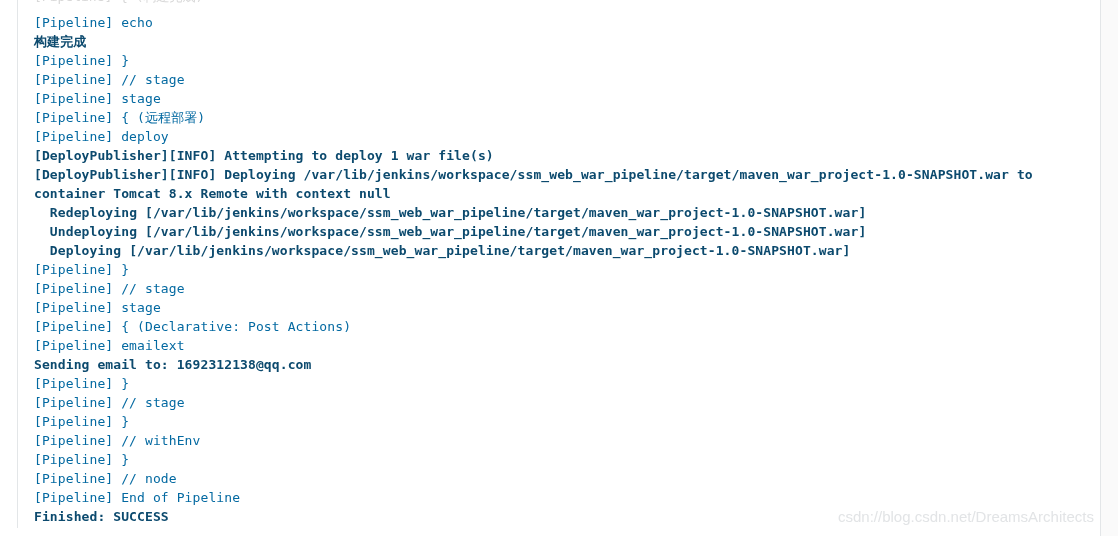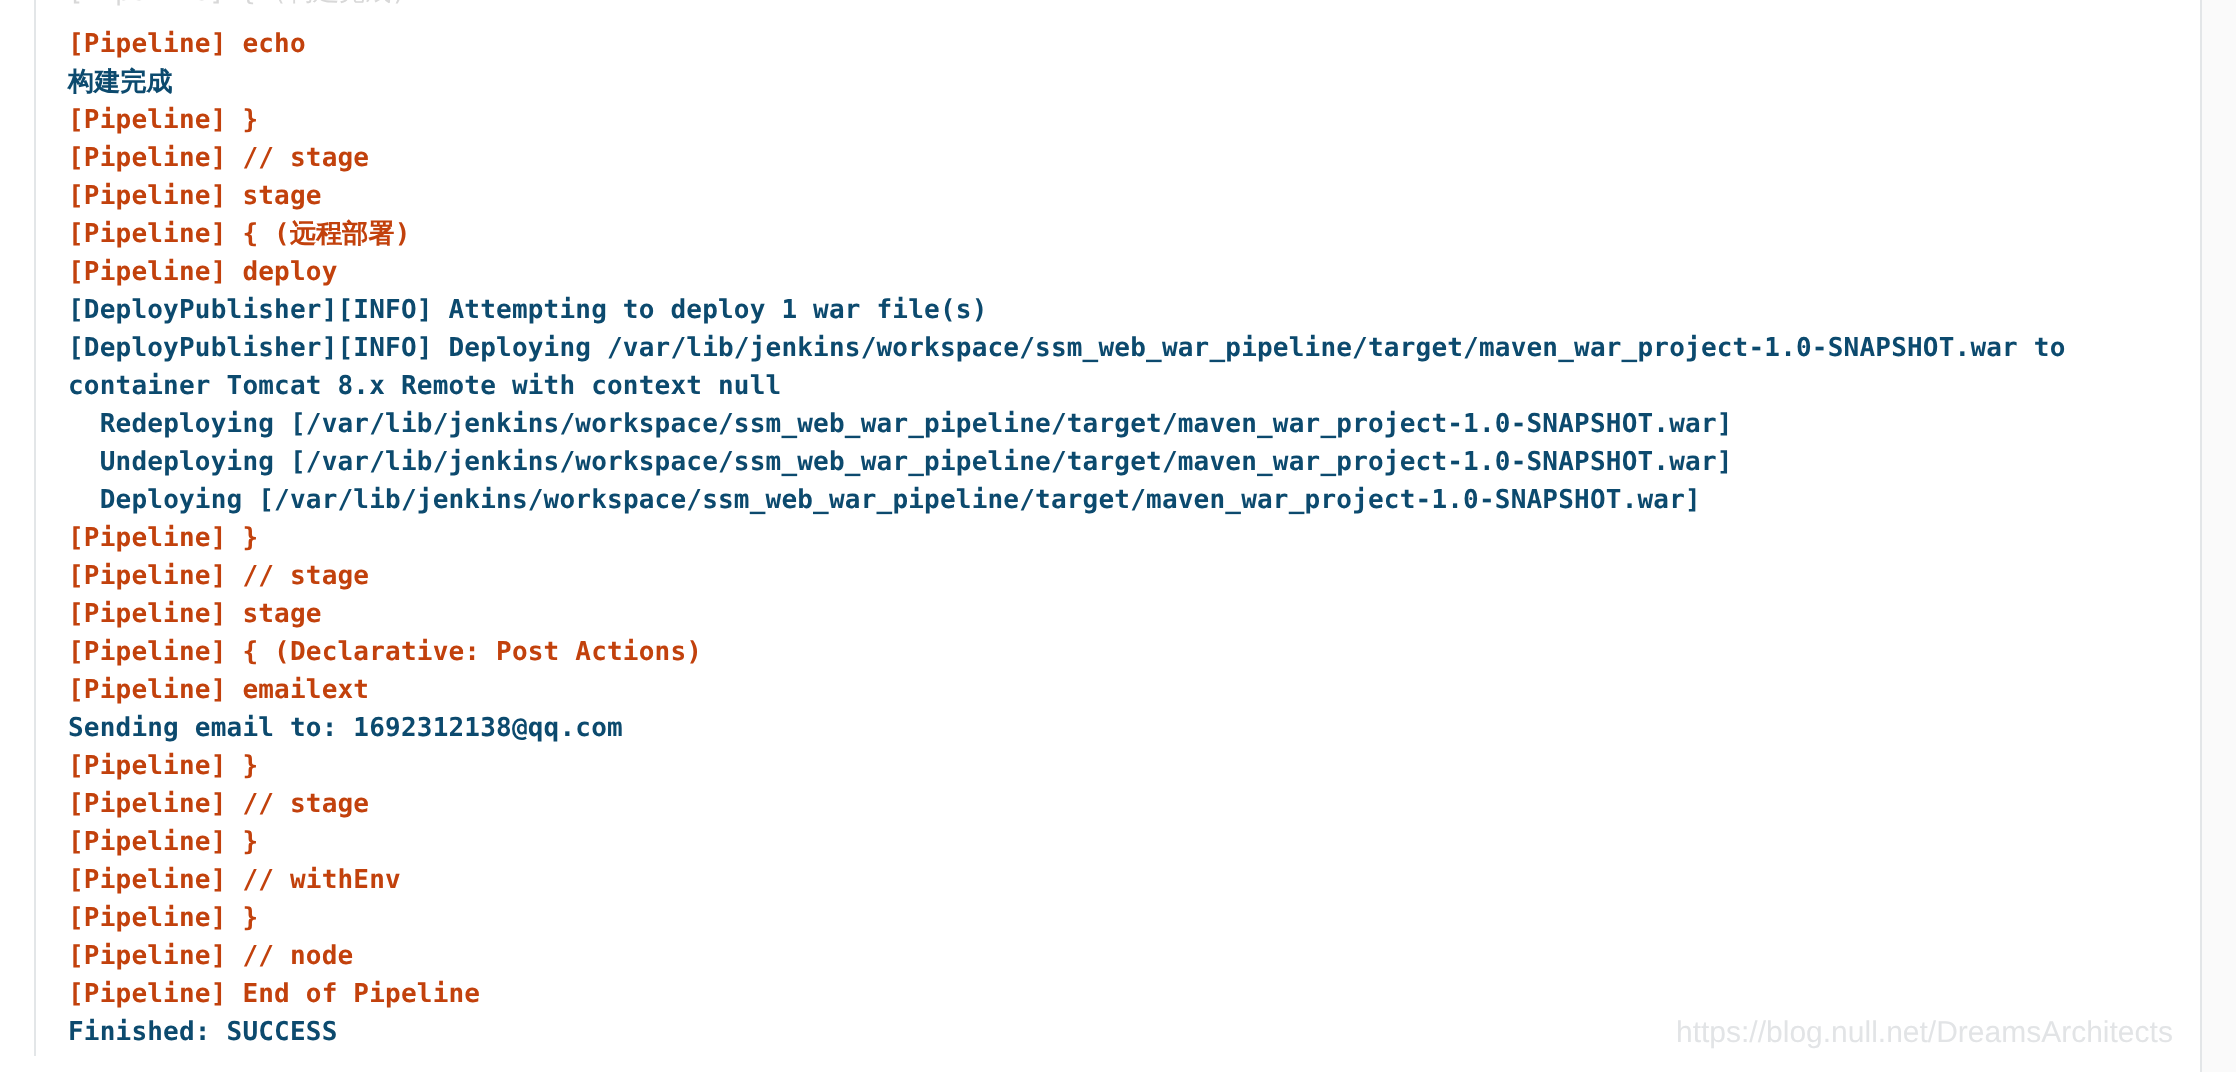--- a/index.html
+++ b/index.html
@@ -63,22 +63,22 @@
     line-height: 19px;
     letter-spacing: 0.1px;
     white-space: pre-wrap;
     word-break: break-word;
   }
   .line {
     min-height: 19px;
   }
   
   .dim {
-    color: #c2410c;
-    font-weight: 700;
+    color: #0369a1;
+    font-weight: 400;
   }
   
   .out {
     color: #0c4a6e;
     font-weight: 700;
   }
   
   #clipped-line {
     position: absolute;
     left: 34px;
@@ -106,20 +106,20 @@
 <body>
 
 <div id="console-frame">
 
   <div id="console-left-rule"></div>
 
   <div id="clipped-line">[Pipeline] { (构建完成)</div>
 
   <pre id="log"><div class="line dim">[Pipeline] echo</div><div class="line out">构建完成</div><div class="line dim">[Pipeline] }</div><div class="line dim">[Pipeline] // stage</div><div class="line dim">[Pipeline] stage</div><div class="line dim">[Pipeline] { (远程部署)</div><div class="line dim">[Pipeline] deploy</div><div class="line out">[DeployPublisher][INFO] Attempting to deploy 1 war file(s)</div><div class="line out">[DeployPublisher][INFO] Deploying /var/lib/jenkins/workspace/ssm_web_war_pipeline/target/maven_war_project-1.0-SNAPSHOT.war to container Tomcat 8.x Remote with context null</div><div class="line out">  Redeploying [/var/lib/jenkins/workspace/ssm_web_war_pipeline/target/maven_war_project-1.0-SNAPSHOT.war]</div><div class="line out">  Undeploying [/var/lib/jenkins/workspace/ssm_web_war_pipeline/target/maven_war_project-1.0-SNAPSHOT.war]</div><div class="line out">  Deploying [/var/lib/jenkins/workspace/ssm_web_war_pipeline/target/maven_war_project-1.0-SNAPSHOT.war]</div><div class="line dim">[Pipeline] }</div><div class="line dim">[Pipeline] // stage</div><div class="line dim">[Pipeline] stage</div><div class="line dim">[Pipeline] { (Declarative: Post Actions)</div><div class="line dim">[Pipeline] emailext</div><div class="line out">Sending email to: 1692312138@qq.com</div><div class="line dim">[Pipeline] }</div><div class="line dim">[Pipeline] // stage</div><div class="line dim">[Pipeline] }</div><div class="line dim">[Pipeline] // withEnv</div><div class="line dim">[Pipeline] }</div><div class="line dim">[Pipeline] // node</div><div class="line dim">[Pipeline] End of Pipeline</div><div class="line out">Finished: SUCCESS</div></pre>
 
-  <div id="watermark">https://blog.null.net/DreamsArchitects</div>
+  <div id="watermark">csdn://blog.csdn.net/DreamsArchitects</div>
 
   <div id="console-right-rule"></div>
   <div id="scroll-gutter">
     
   </div>
 
 </div>
 
 </body></html>

